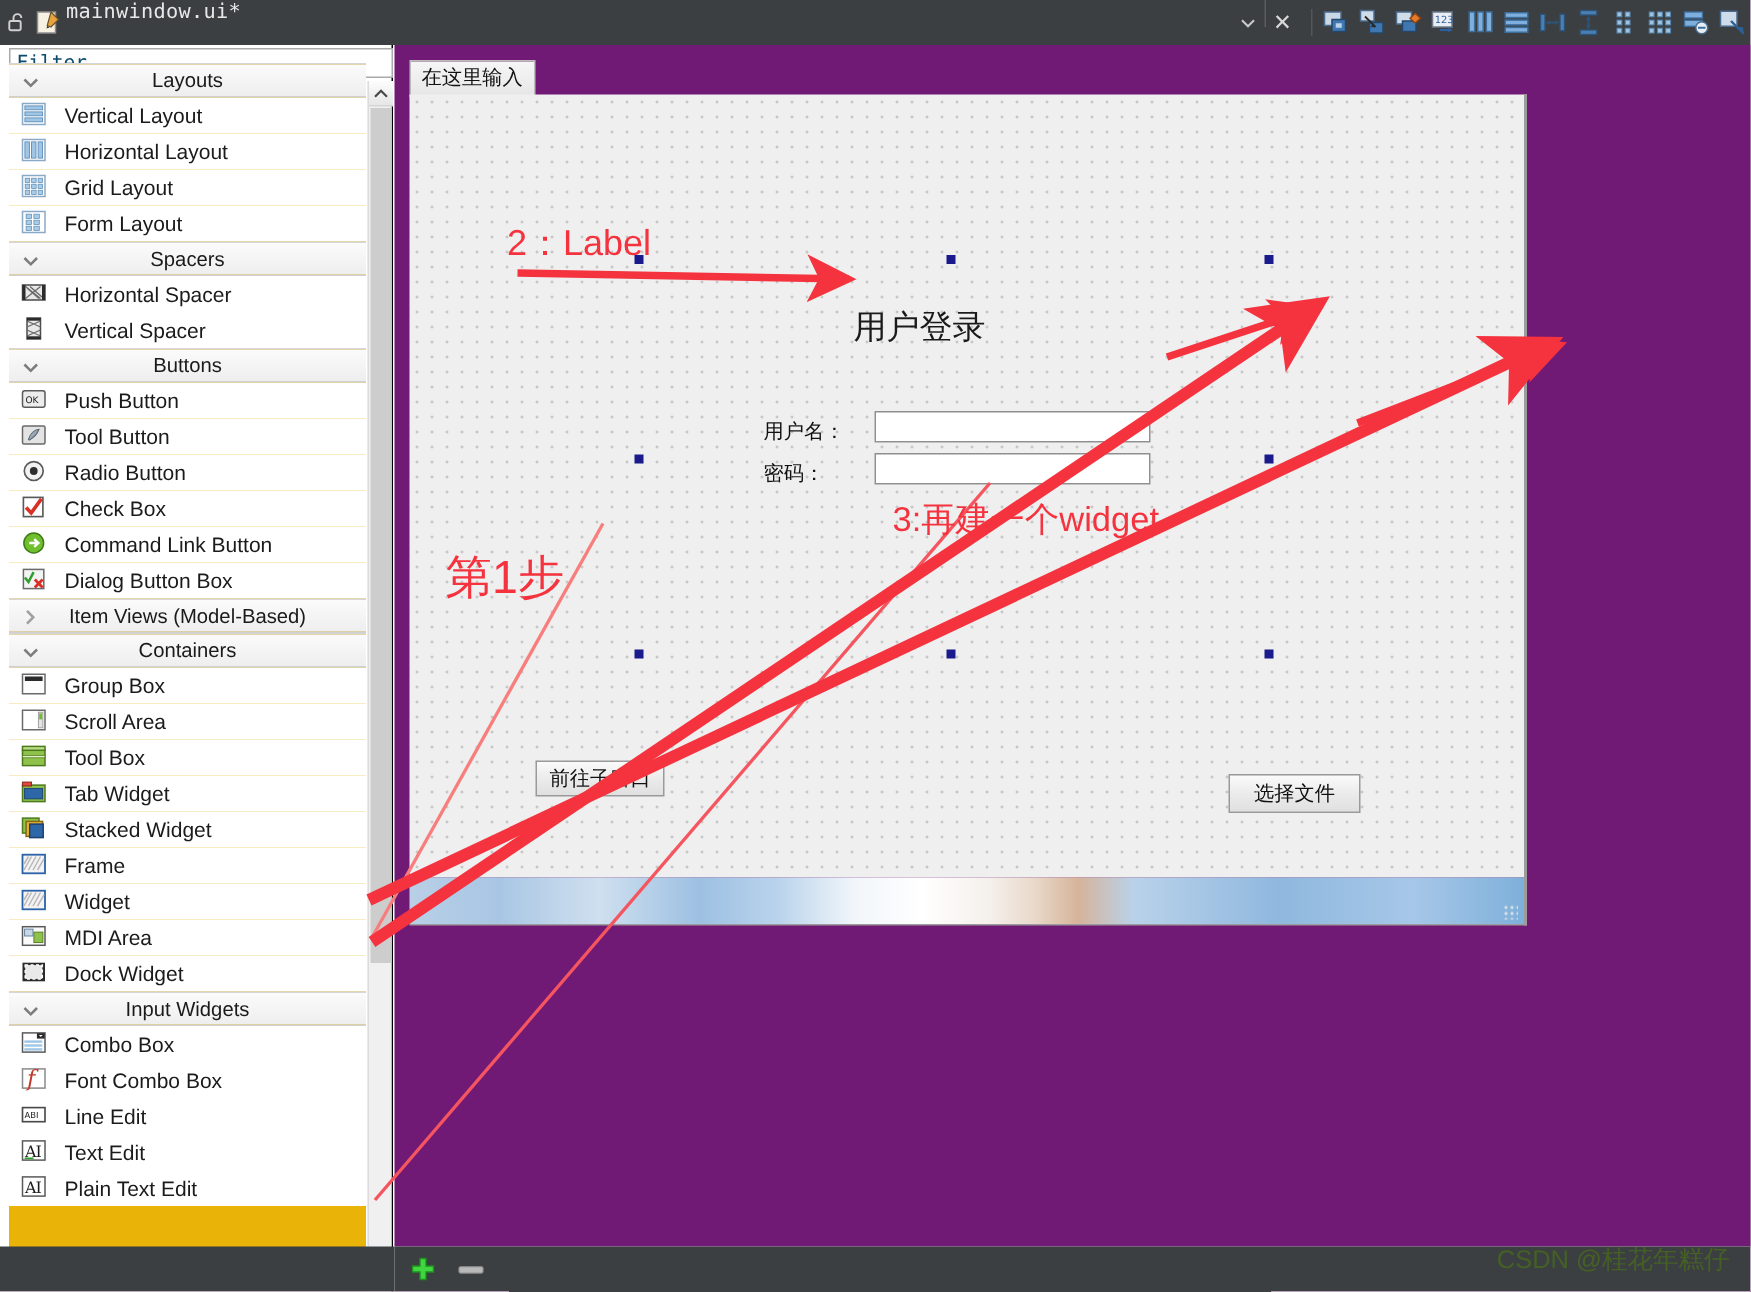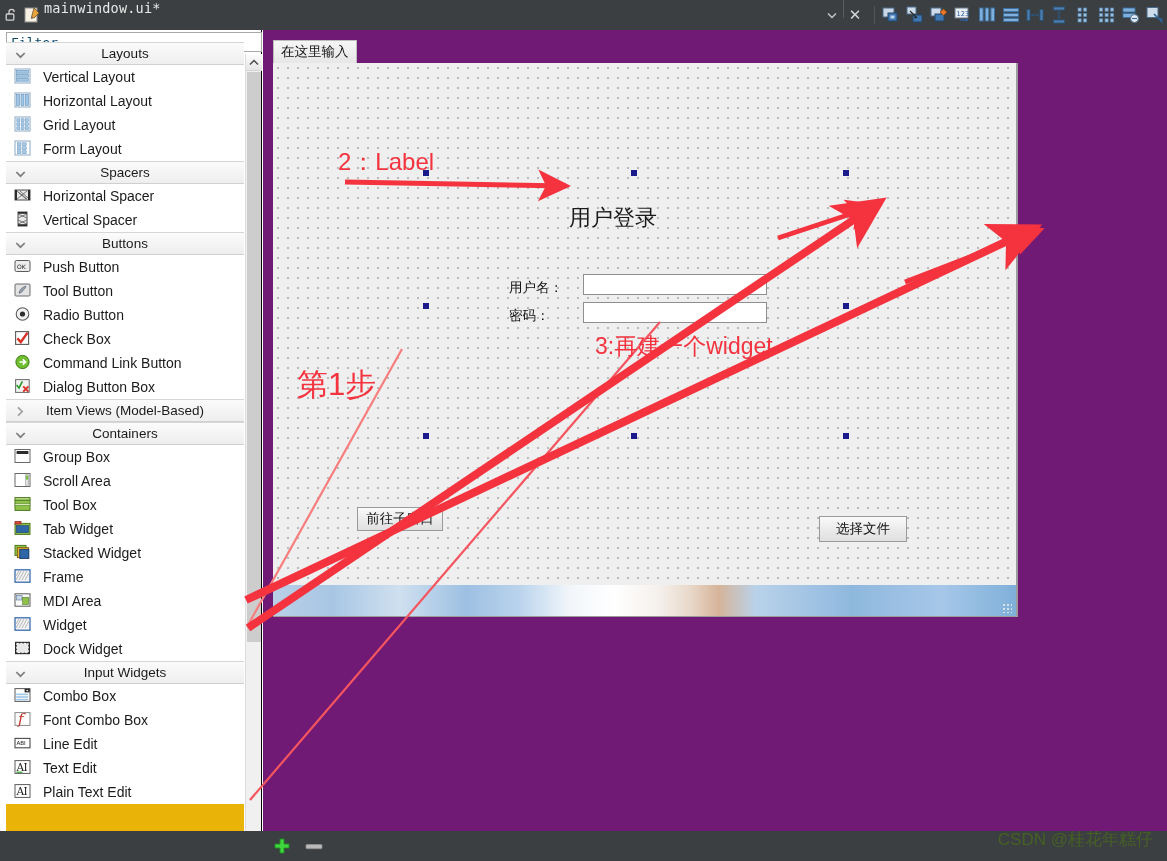--- a/index.html
+++ b/index.html
@@ -504,32 +504,32 @@
         </div>
         <div class="item">
           <span class="ico"><svg width="18" height="16" viewBox="0 0 18 16">
               <rect x="1" y="1.8" width="15" height="12.4" fill="#f3f3f3" stroke="#2a62a8" stroke-width="1.2"></rect>
               <path d="M2 12 L7 3 M5 12 L10 3 M8 12 L13 3 M11 12 L15.4 4.4 M2 8 L5 3" stroke="#b8b8b8" stroke-width="1"></path>
             </svg></span>
           <span class="lbl">Frame</span>
         </div>
         <div class="item">
           <span class="ico"><svg width="18" height="16" viewBox="0 0 18 16">
+              <rect x="1" y="1.8" width="15" height="12.4" fill="#f3f3f3" stroke="#2a62a8" stroke-width="1.2"></rect>
+              <path d="M2 12 L7 3 M5 12 L10 3 M8 12 L13 3 M11 12 L15.4 4.4 M2 8 L5 3" stroke="#b8b8b8" stroke-width="1"></path>
+            </svg></span>
+          <span class="lbl">Widget</span>
+        </div>
+        <div class="item">
+          <span class="ico"><svg width="18" height="16" viewBox="0 0 18 16">
               <rect x="1" y="1.8" width="15" height="12.4" fill="#fafafa" stroke="#5a5a5a"></rect>
               <rect x="2.4" y="3.4" width="5.6" height="4.6" fill="#c9d7e6" stroke="#5a7a9a" stroke-width="0.6"></rect>
               <rect x="8.6" y="5.4" width="6" height="7" fill="#8fc24a" stroke="#4e7a1e" stroke-width="0.6"></rect>
             </svg></span>
           <span class="lbl">MDI Area</span>
-        </div>
-        <div class="item">
-          <span class="ico"><svg width="18" height="16" viewBox="0 0 18 16">
-              <rect x="1" y="1.8" width="15" height="12.4" fill="#f3f3f3" stroke="#2a62a8" stroke-width="1.2"></rect>
-              <path d="M2 12 L7 3 M5 12 L10 3 M8 12 L13 3 M11 12 L15.4 4.4 M2 8 L5 3" stroke="#b8b8b8" stroke-width="1"></path>
-            </svg></span>
-          <span class="lbl">Widget</span>
         </div>
         <div class="item">
           <span class="ico"><svg width="18" height="16" viewBox="0 0 18 16">
               <rect x="1" y="1.8" width="15" height="12.4" fill="#2b2b2b"></rect>
               <rect x="2.8" y="3.4" width="11.4" height="9.2" fill="#e9e9e9" stroke="#ffffff" stroke-width="1" stroke-dasharray="2 1.6"></rect>
             </svg></span>
           <span class="lbl">Dock Widget</span>
         </div>
         <div class="cat">
           <span class="chev">

